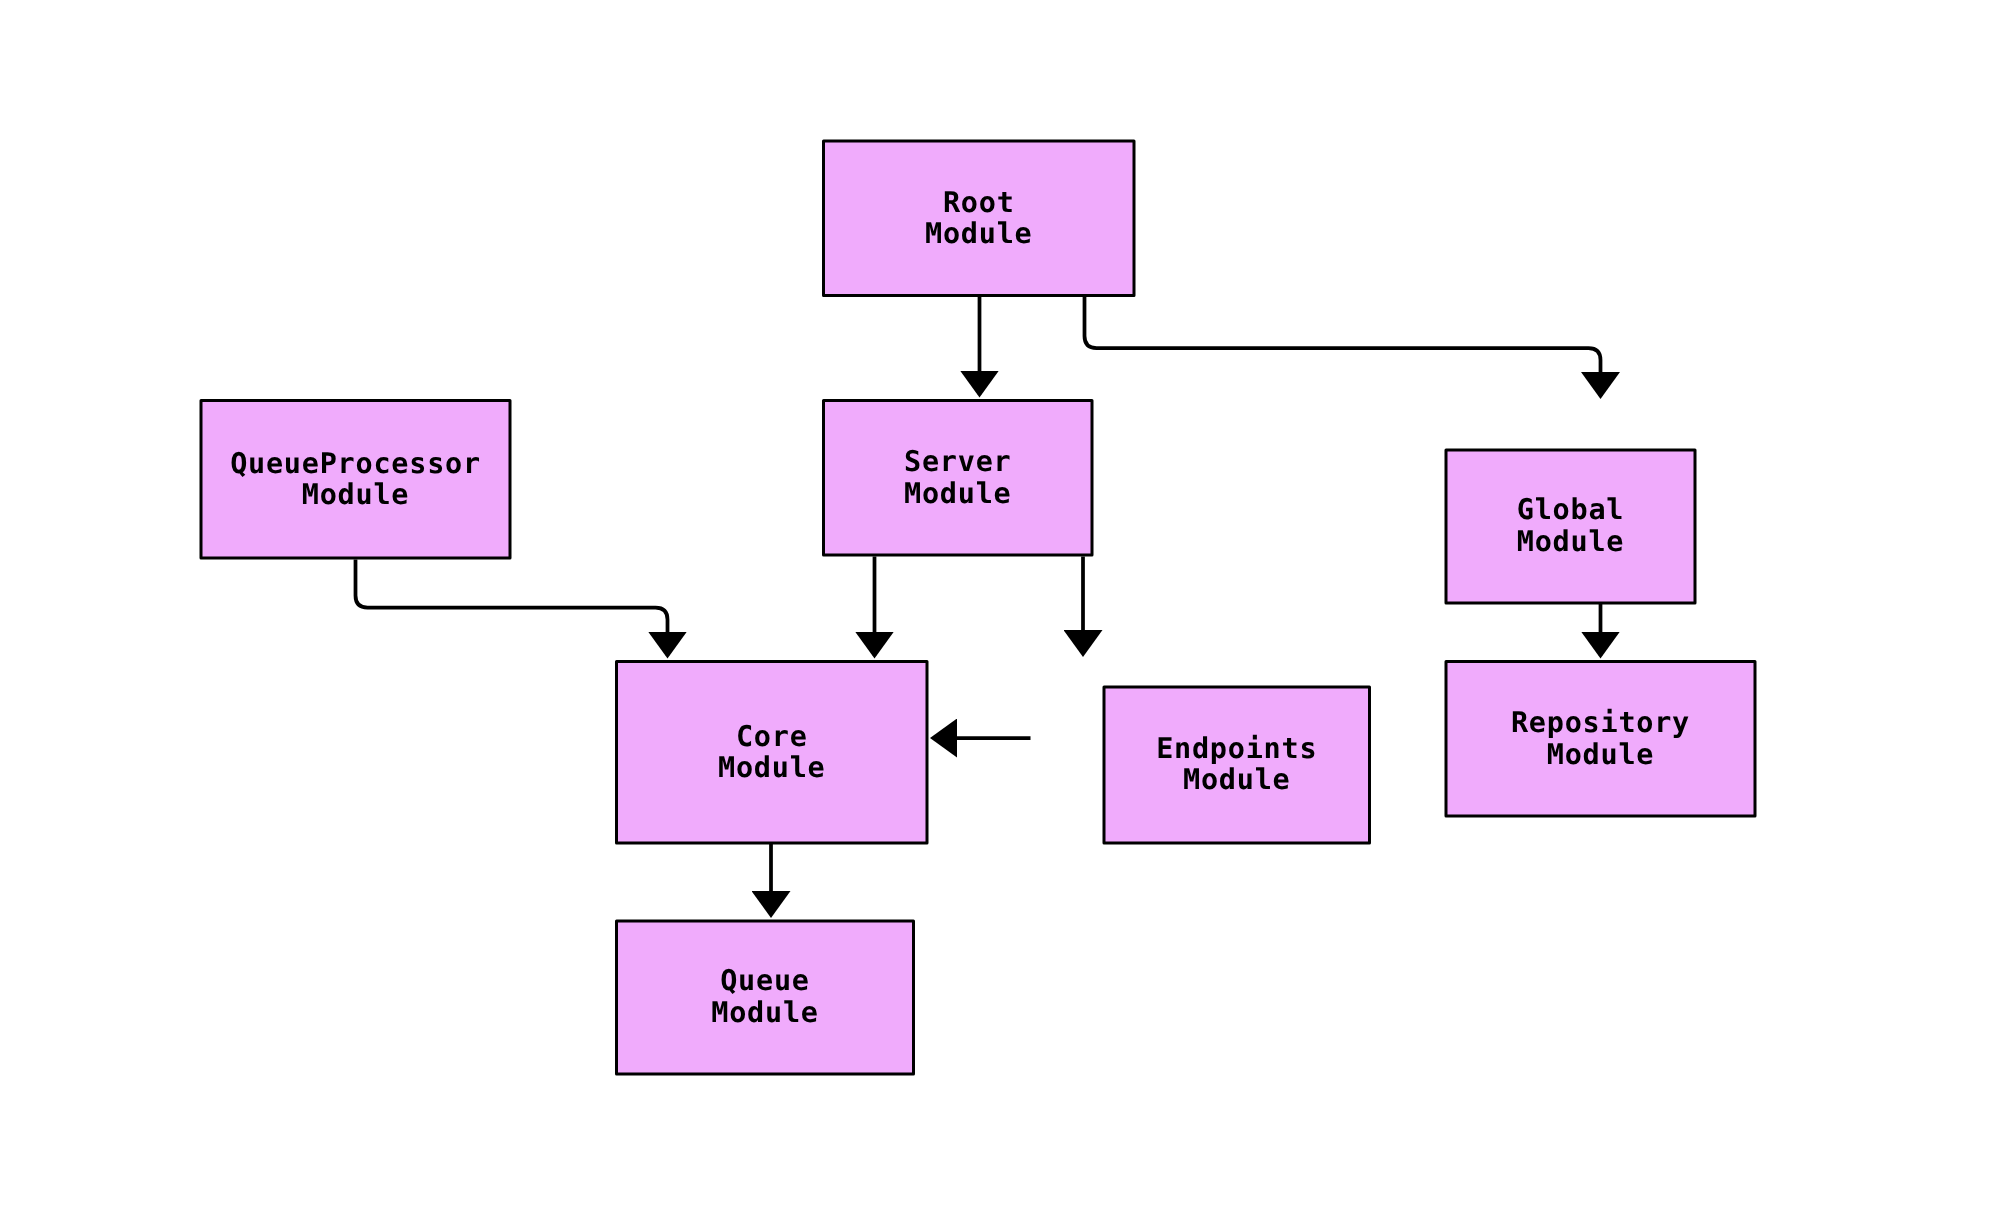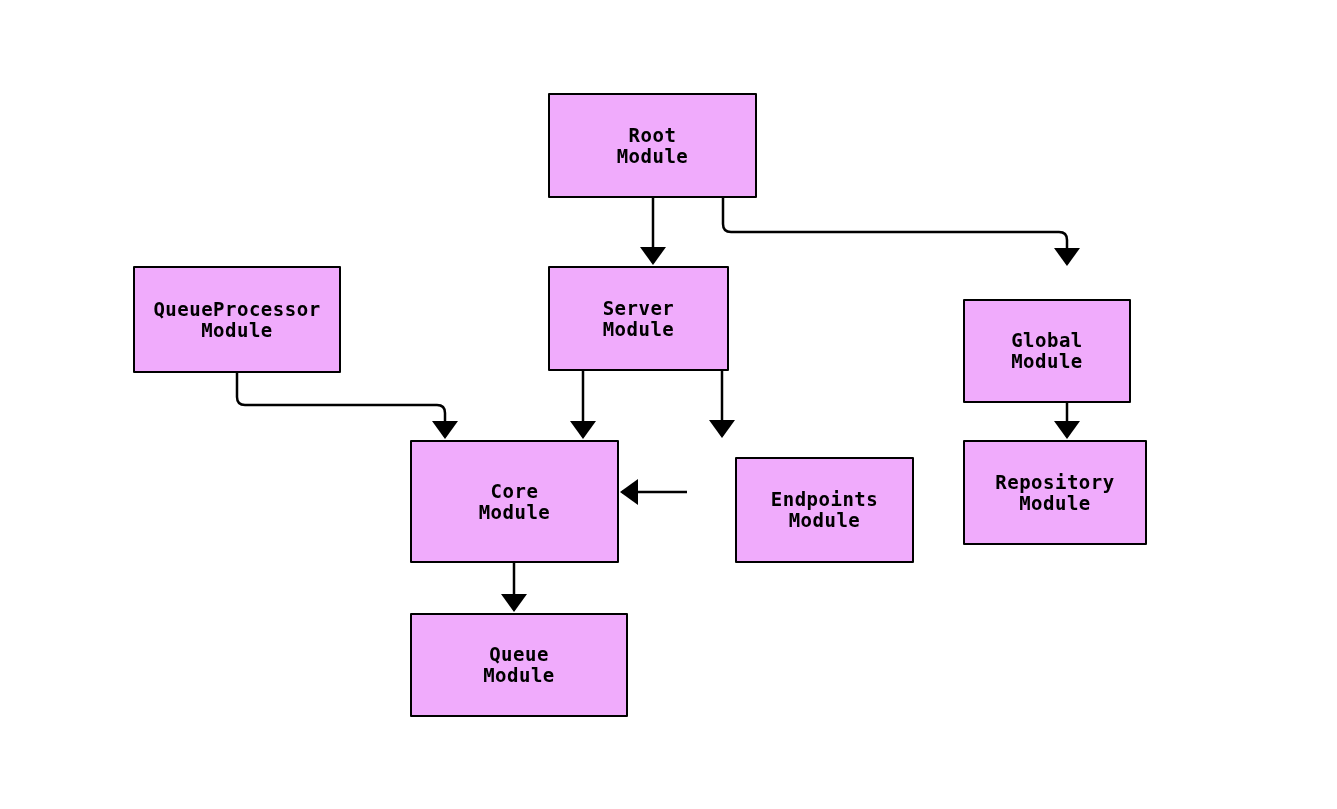--- a/index.html
+++ b/index.html
@@ -41,22 +41,22 @@
     color: #000000;
     letter-spacing: 0.5px;
   }
   
   .n-root        { left: 548px;  top: 93px;  width: 209px; height: 105px; }
   .n-queueproc   { left: 133px;  top: 266px; width: 208px; height: 107px; }
   .n-server      { left: 548px;  top: 266px; width: 181px; height: 105px; }
   .n-global      { left: 963px;  top: 267px; width: 168px; height: 104px; margin-top: 32px; }
   .n-core        { left: 410px;  top: 440px; width: 209px; height: 123px; }
   .n-endpoints   { left: 687px;  top: 457px; width: 179px; height: 106px; margin-left: 48px; }
-  .n-repository  { left: 963px;  top: 440px; width: 184px; height: 105px; align-items: center; }
-  .n-queue       { left: 410px;  top: 613px; width: 218px; height: 104px; }
+  .n-repository  { left: 963px;  top: 440px; width: 208px; height: 105px; align-items: center; }
+  .n-queue       { left: 410px;  top: 613px; width: 200px; height: 104px; }
 </style>
 </head>
 <body>
 
 <div class="canvas">
 
   <svg class="edges-layer" width="1337" height="809" viewBox="0 0 1337 809" xmlns="http://www.w3.org/2000/svg">
     <defs>
       <marker id="arrowhead" markerUnits="userSpaceOnUse" markerWidth="18" markerHeight="26" viewBox="0 0 18 26" refX="16" refY="13" orient="auto">
         <path d="M0,0 L18,13 L0,26 Z" fill="#000000"></path>

